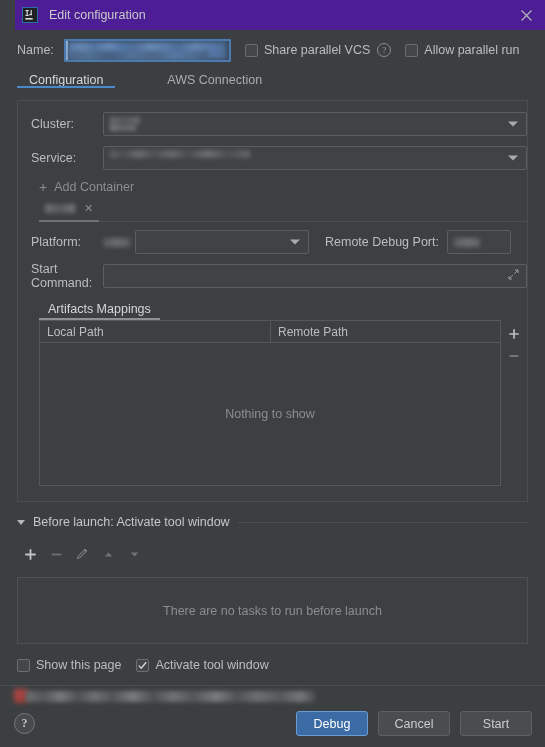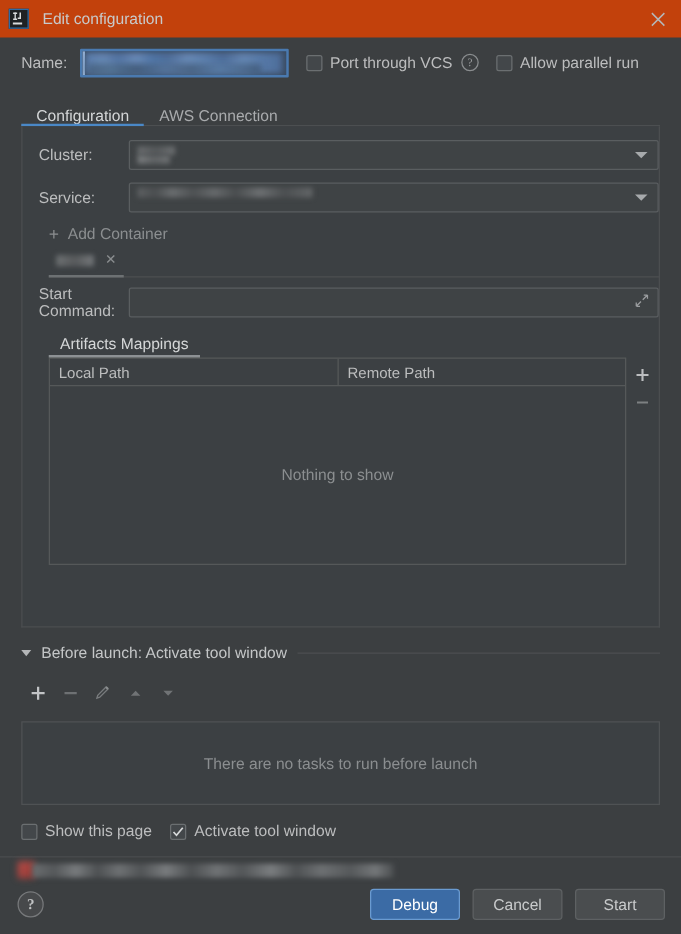--- a/index.html
+++ b/index.html
@@ -15,21 +15,22 @@
     overflow: hidden;
     position: relative;
   }
 
   
   .titlebar {
     height: 30px;
     display: flex;
     align-items: center;
     padding: 0 8px 0 7px;
-    background: #c2410c;
+    background: #4c1d95;
+    margin-left: 15px;
   }
   .ij-icon {
     width: 16px; height: 16px;
     border: 1px solid #2d6ca8;
     background: #1f2123;
     display: flex; align-items: center; justify-content: center;
     flex: 0 0 auto;
   }
   .ij-icon svg { display:block; }
   .title-text {
@@ -115,21 +116,22 @@
     margin-left: 7px;
     font-family: "Liberation Serif", serif;
   }
 
   
   .maintabs {
     display: flex;
     padding: 0 0 0 17px;
     margin-top: 8px;
     height: 27px;
-    align-items: flex-end;
+    align-items: flex-start;
+    gap: 40px;
   }
   .maintab {
     padding: 0 12px;
     display:flex; align-items:center;
     color: #a9abad;
     font-size: 12.5px;
     position: relative;
   }
   .maintab.active { color: #d5d7d8; }
   .maintab.active::after {
@@ -422,21 +424,21 @@
 <div class="name-row">
   <div class="name-label">Name:</div>
   <div class="name-field">
     <div class="name-caret"></div>
     <div class="blurtext"></div>
     <div class="blurtext2"></div>
   </div>
 
   <label class="chk">
     <span class="chkbox"></span>
-    <span class="lbl">Port through VCS</span>
+    <span class="lbl">Share parallel VCS</span>
   </label>
   <span class="help-circle">?</span>
 
   <label class="chk">
     <span class="chkbox"></span>
     <span class="lbl">Allow parallel run</span>
   </label>
 </div>
 
 <div class="maintabs">
@@ -474,20 +476,31 @@
     <span>Add Container</span>
   </div>
 
   <div class="ctabs">
     <div class="ctab">
       <span class="blur-block" style="display:inline-block;width:30px;height:9px;background:linear-gradient(90deg,#6d7072,#57595b,#74777a);"></span>
       <span class="x">✕</span>
     </div>
   </div>
 
+  <div class="frow">
+    <div class="flabel">Platform:</div>
+    <span class="blur-block" style="display:inline-block;width:27px;height:9px;margin-right:5px;flex:0 0 auto;background:linear-gradient(90deg,#55585a,#6b6e70,#5c5f61);"></span>
+    <div class="combo" style="max-width:174px;">
+      <span class="arrow"></span>
+    </div>
+    <div class="portlabel">Remote Debug Port:</div>
+    <div class="portfield">
+      <span class="blur-block" style="position:absolute;left:6px;top:7px;width:26px;height:9px;background:linear-gradient(90deg,#5a5d5f,#6e7173,#5f6264);"></span>
+    </div>
+  </div>
 
   <div class="frow">
     <div class="flabel">Start Command:</div>
     <div class="textfield">
       <span class="expand-ico">
         <svg width="11" height="11" viewBox="0 0 11 11">
           <path d="M10 1 L6.2 4.8 M10 1 L10 4 M10 1 L7 1" stroke="#9a9d9f" stroke-width="1" fill="none"></path>
           <path d="M1 10 L4.8 6.2 M1 10 L1 7 M1 10 L4 10" stroke="#9a9d9f" stroke-width="1" fill="none"></path>
         </svg>
       </span>

